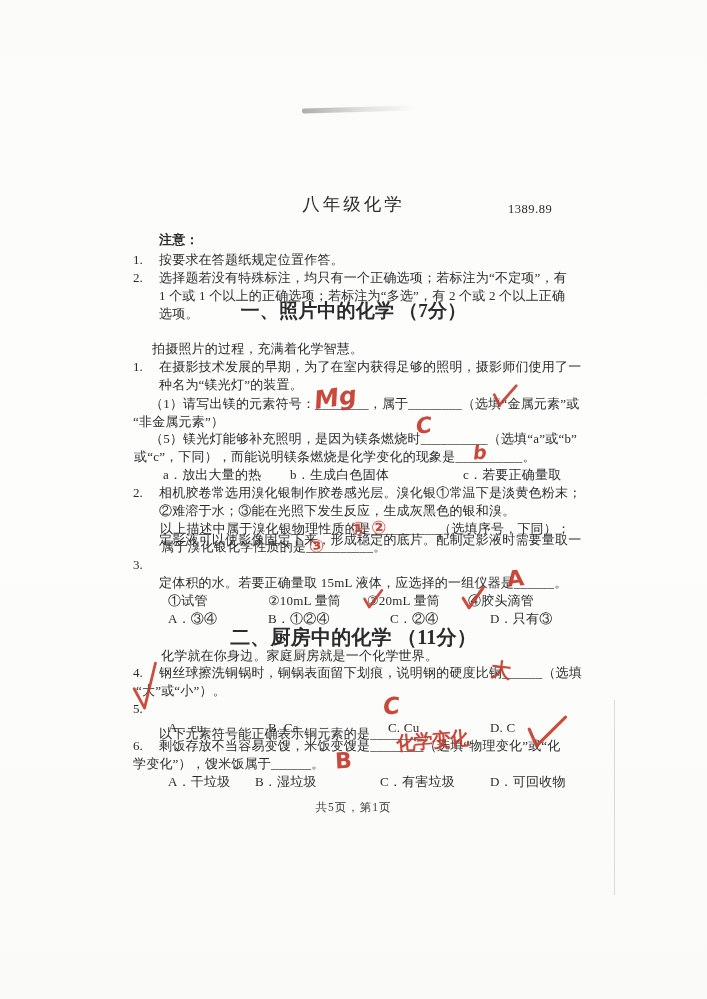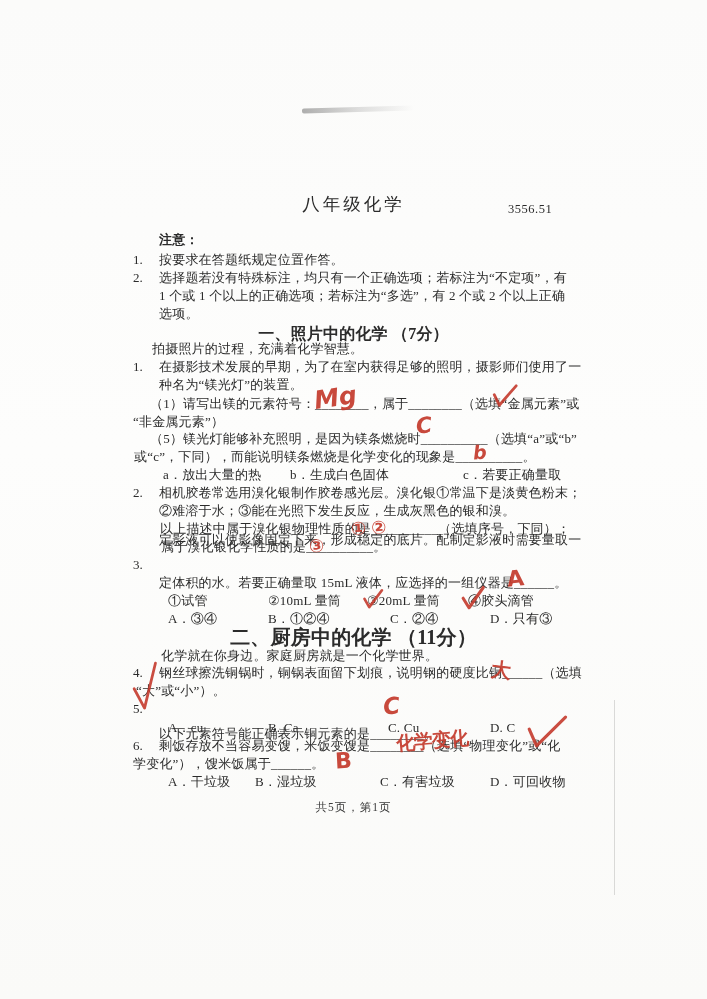--- a/index.html
+++ b/index.html
@@ -23,31 +23,31 @@
   .artifact{position:absolute;pointer-events:none;}
 </style>
 </head>
 <body>
 
 <div class="artifact" style="left:302px;top:107px;width:112px;height:5px;transform:rotate(-1.5deg);
             background:linear-gradient(to right,rgba(110,110,110,.55),rgba(150,150,150,.30),rgba(200,200,200,0));border-radius:2px;"></div>
 <div class="artifact" style="left:614px;top:700px;width:1px;height:195px;background:rgba(190,190,188,.55);"></div>
 
 <div class="line center title" style="top:196px;">八年级化学</div>
-<div class="line date" style="left:508px;top:201px;">3556.51</div>
+<div class="line date" style="left:508px;top:201px;">1389.89</div>
 
 <div class="line bold" style="left:159px;top:232px;">注意：</div>
 <div class="num" style="left:133px;top:252px;">1.</div>
 <div class="line" style="left:159px;top:252px;">按要求在答题纸规定位置作答。</div>
 <div class="num" style="left:133px;top:270px;">2.</div>
 <div class="line" style="left:159px;top:270px;">选择题若没有特殊标注，均只有一个正确选项；若标注为“不定项”，有</div>
 <div class="line" style="left:159px;top:288px;">1 个或 1 个以上的正确选项；若标注为“多选”，有 2 个或 2 个以上正确</div>
 <div class="line" style="left:159px;top:306px;">选项。</div>
 
-<div class="line center bold" style="top:326px;font-size:16px;">一、照片中的化学 （7分）</div>
+<div class="line center bold" style="top:303px;font-size:19px;">一、照片中的化学 （7分）</div>
 <div class="line" style="left:152px;top:341px;">拍摄照片的过程，充满着化学智慧。</div>
 
 <div class="num" style="left:133px;top:359px;">1.</div>
 <div class="line" style="left:159px;top:359px;">在摄影技术发展的早期，为了在室内获得足够的照明，摄影师们使用了一</div>
 <div class="line" style="left:159px;top:377px;">种名为“镁光灯”的装置。</div>
 <div class="line" style="left:150px;top:396px;">（1）请写出镁的元素符号：________，属于________（选填“金属元素”或</div>
 <div class="line" style="left:133px;top:414px;">“非金属元素”）</div>
 <div class="line" style="left:150px;top:431px;">（5）镁光灯能够补充照明，是因为镁条燃烧时__________（选填“a”或“b”</div>
 <div class="line" style="left:134px;top:449px;">或“c”，下同），而能说明镁条燃烧是化学变化的现象是__________。</div>
 <div class="line" style="left:163px;top:467px;">a．放出大量的热</div>

